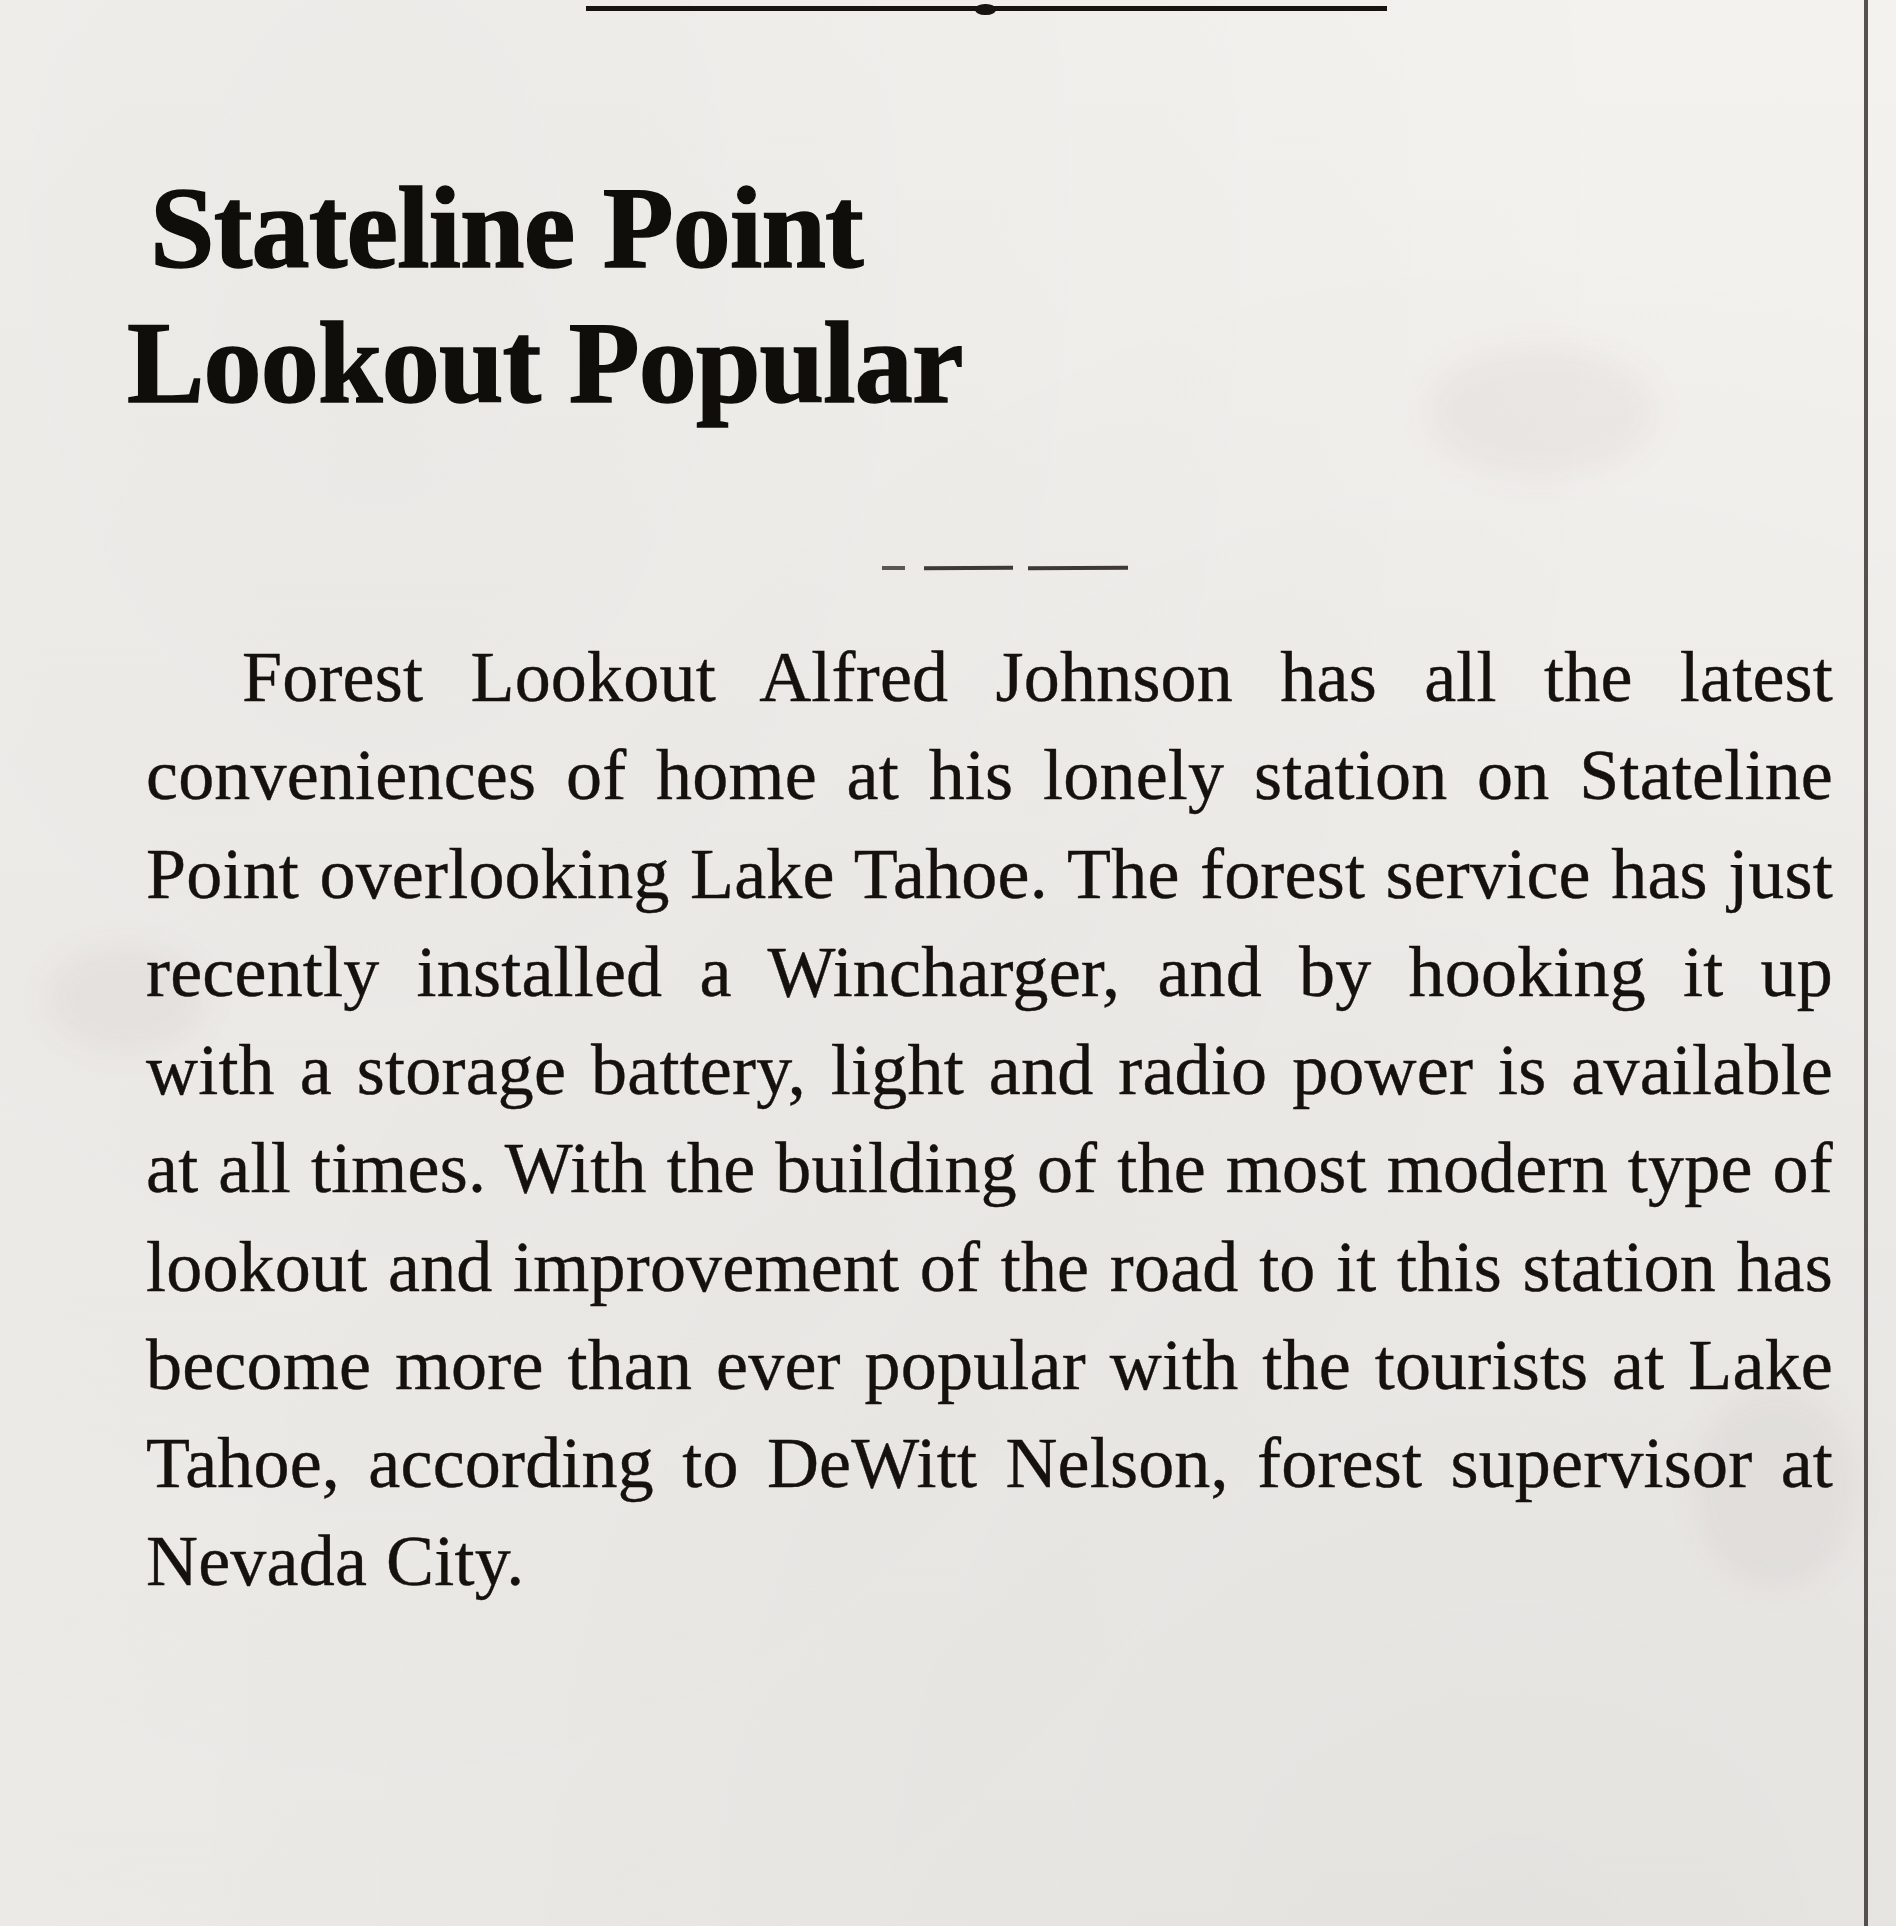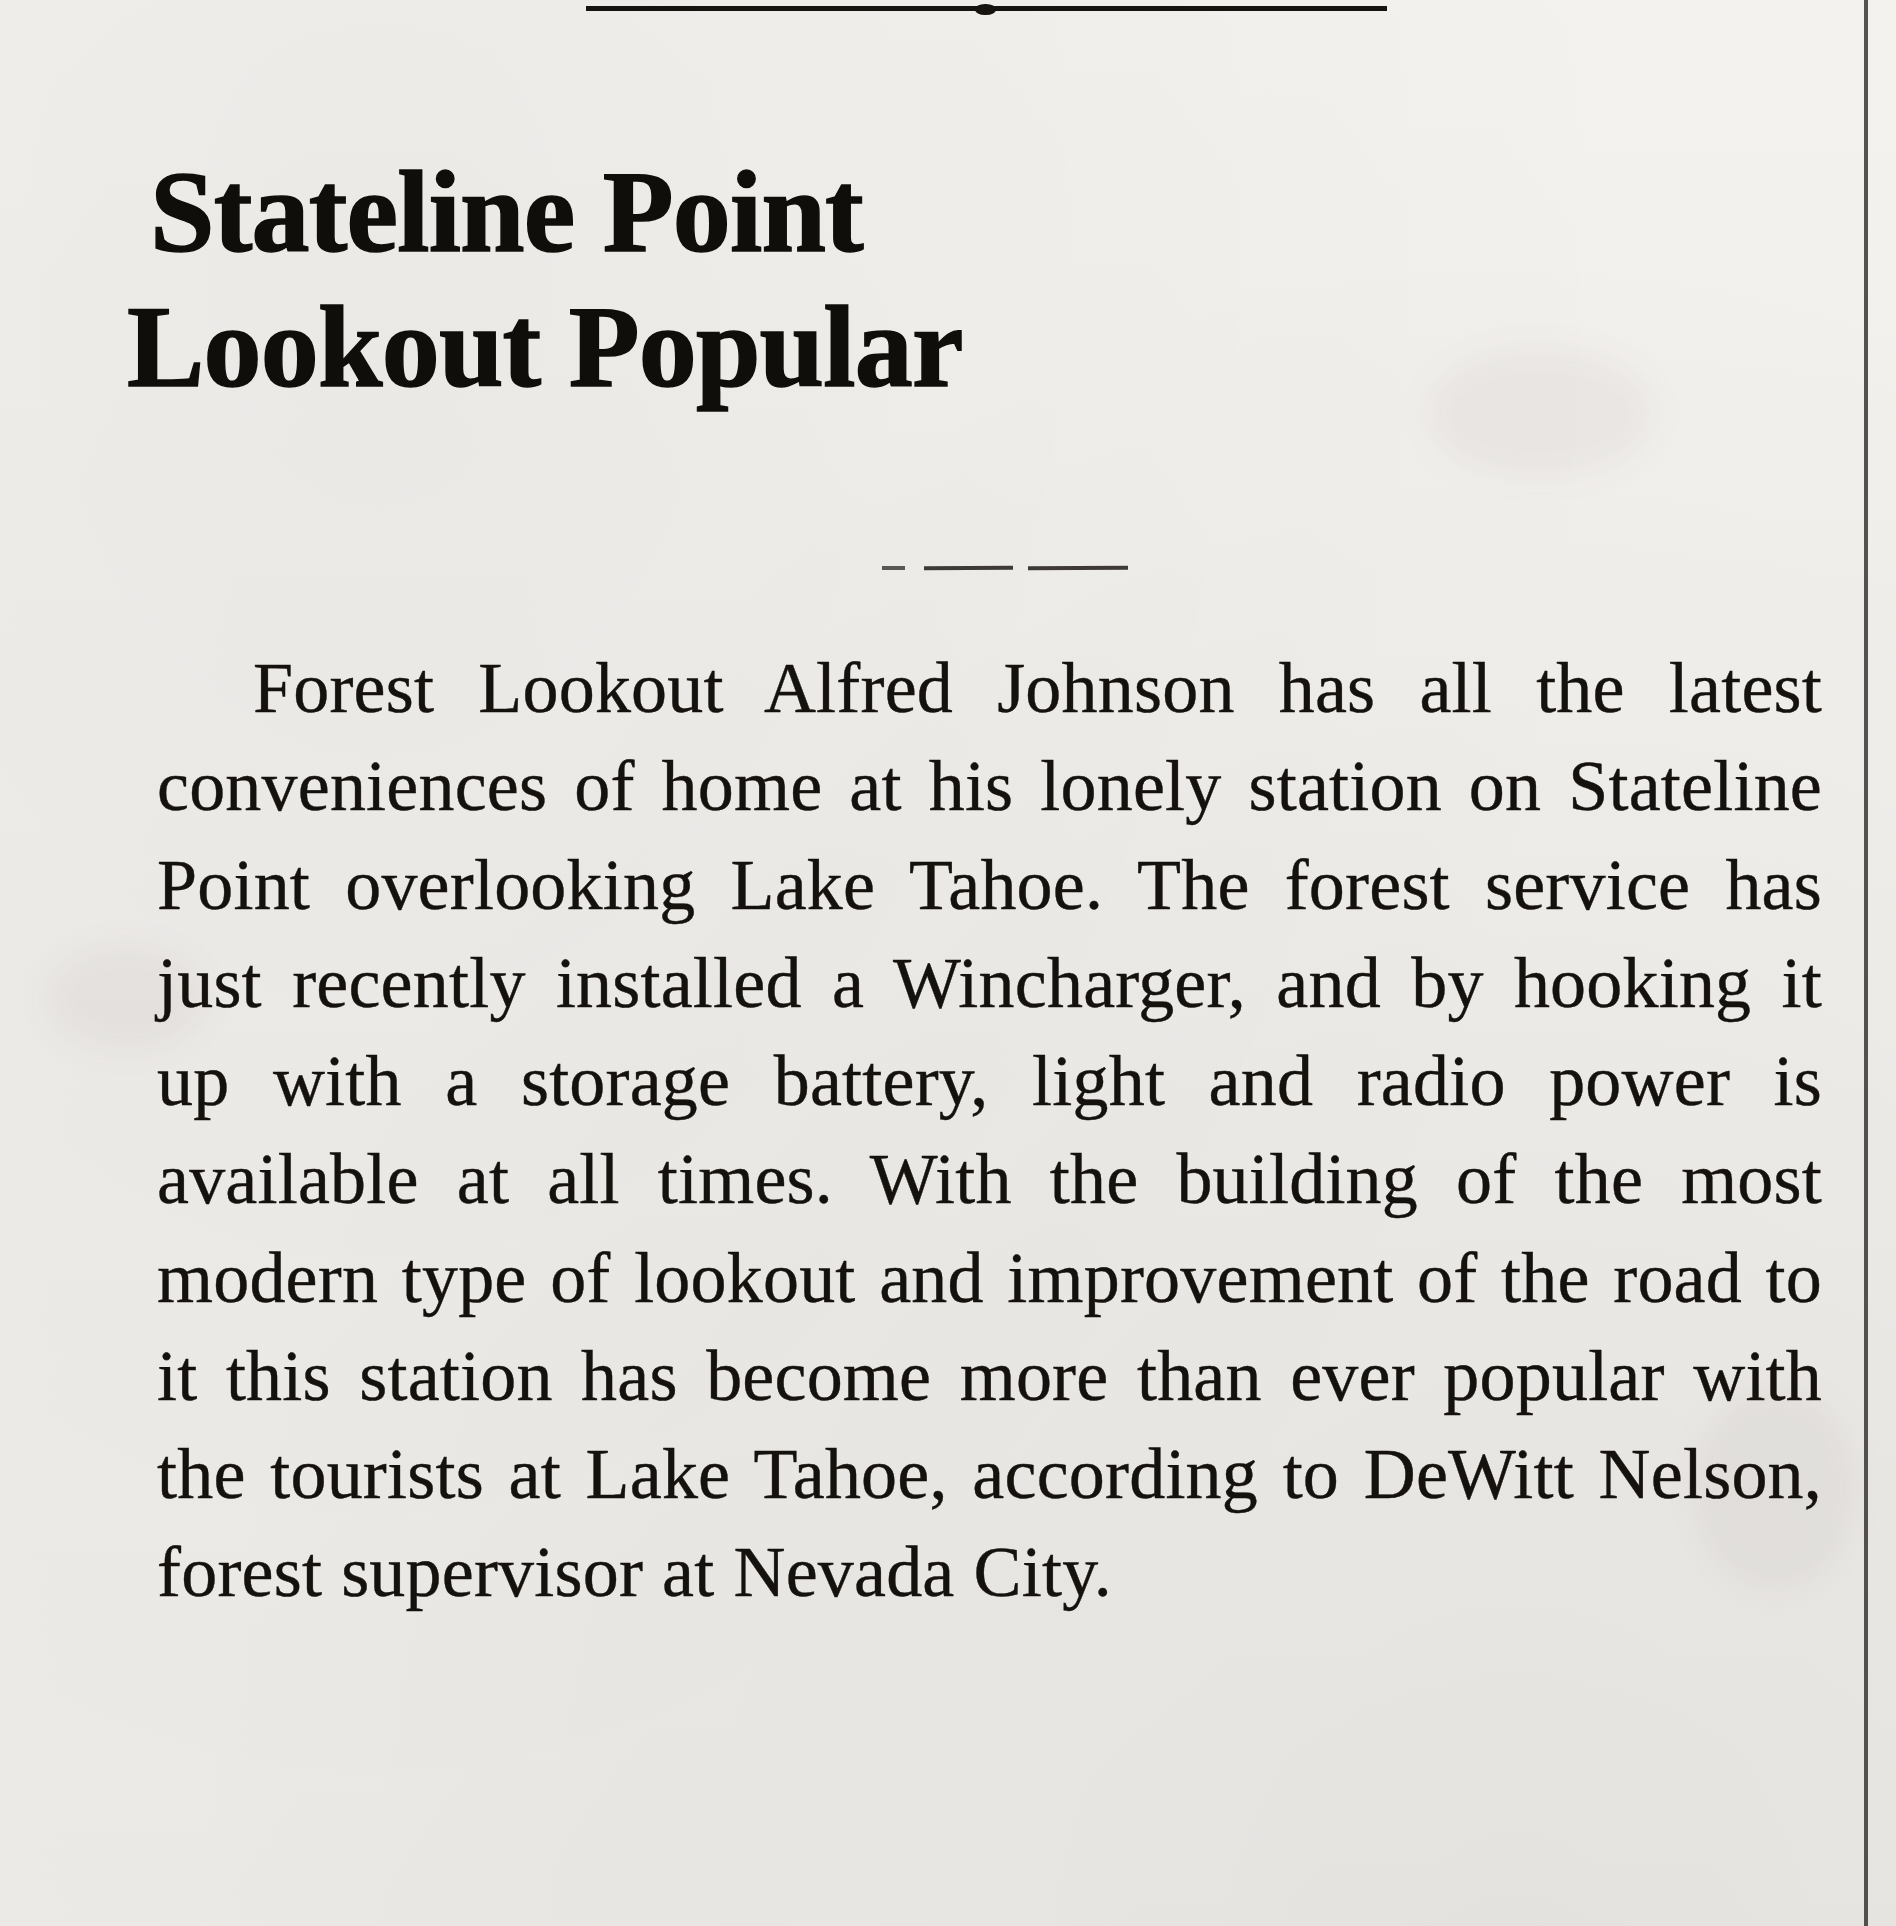--- a/index.html
+++ b/index.html
@@ -100,20 +100,21 @@
     font-size: 116px;
     line-height: 1.13;
     letter-spacing: -0.8px;
     color: #100e0b;
     -webkit-text-stroke: 1.5px #100e0b;
   }
   .headline .line1 {
     display: block;
     text-align: left;
     padding-left: 23px;
+    margin-top: 16px;
   }
   .headline .line2 {
     display: block;
     text-align: left;
     padding-right: 3.9px;
     margin-top: 4.6px;
   }
 
   .body-copy {
     position: absolute;
@@ -122,21 +123,21 @@
     width: 1687px;
     font-family: "Liberation Serif", serif;
     font-size: 72px;
     line-height: 1.365;
     color: #15120e;
     text-align: justify;
     letter-spacing: 0.2px;
     word-spacing: 0.8px;
   }
   .body-copy p {
-    margin: 11px;
+    margin: 0;
     text-indent: 96px;
     -webkit-text-stroke: 0.4px #15120e;
   }
 
   
   .smudge {
     position: absolute;
     border-radius: 50%;
     background: rgba(60, 50, 40, 0.045);
     filter: blur(15.4px);

